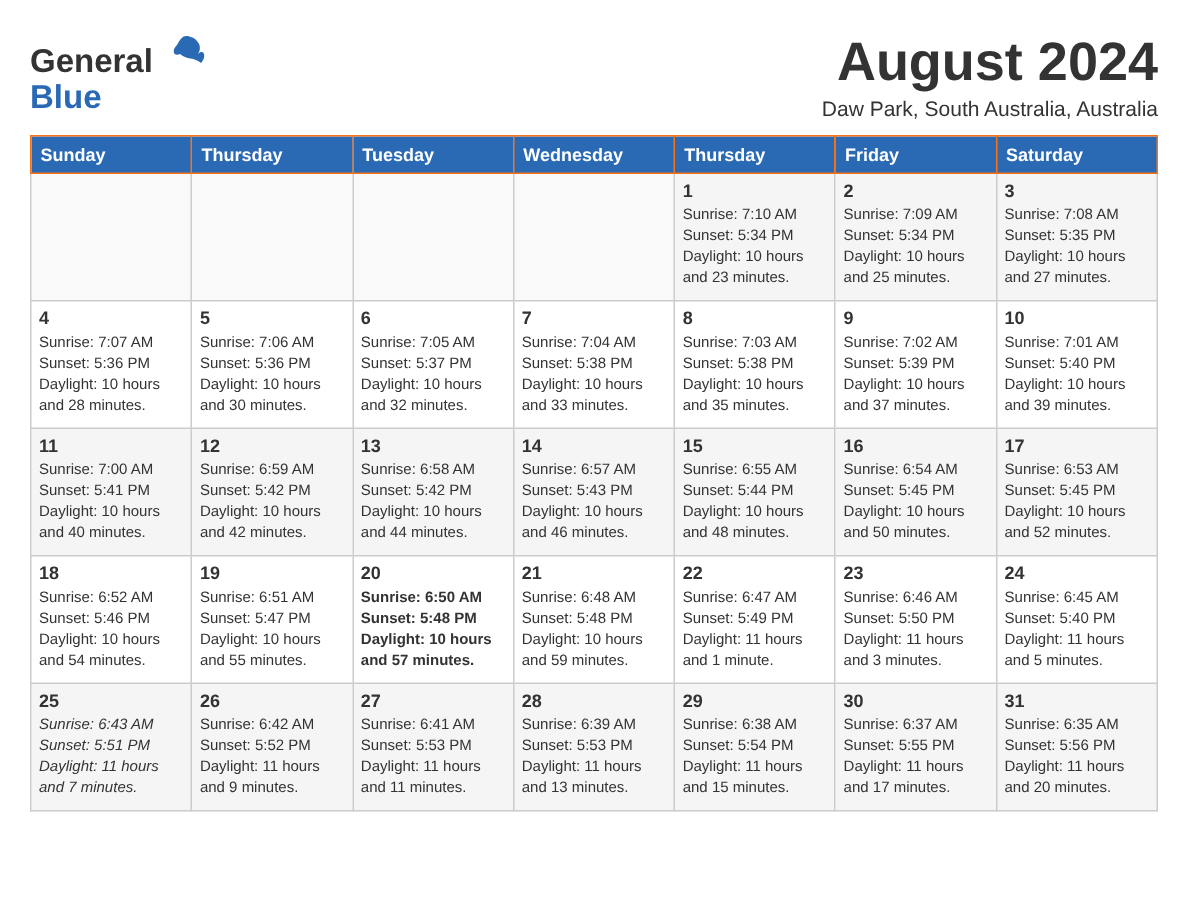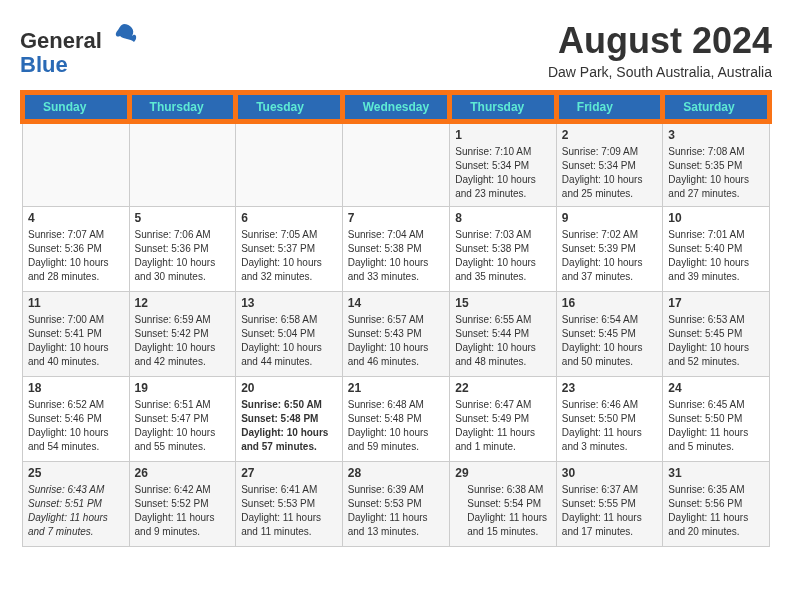--- a/index.html
+++ b/index.html
@@ -45,26 +45,26 @@
       color: #333;
       margin-top: 2px;
     }
     .calendar {
       width: 100%;
       border-collapse: collapse;
       border: 1px solid #ccc;
     }
     .calendar th {
       background-color: #2a6ab5;
-      color: #5eead4;
+      color: #ffffff;
       font-size: 12px;
       font-weight: bold;
       text-align: left;
-      padding: 5px 18px;
-      border: 5px solid #f97316;
+      padding: 5px 6px;
+      border: 1px solid #f97316;
     }
     .calendar td {
       vertical-align: top;
       padding: 4px 5px;
       border: 1px solid #ccc;
       font-size: 10.5px;
       color: #333;
       width: calc(100% / 7);
       height: 85px;
       background: #fff;
@@ -215,21 +215,21 @@
         <td>
           <span class="day-num">12</span>
           <div class="day-info" style="white-space: pre-line;">Sunrise: 6:59 AM
 Sunset: 5:42 PM
 Daylight: 10 hours
 and 42 minutes.</div>
         </td>
         <td>
           <span class="day-num">13</span>
           <div class="day-info" style="white-space: pre-line;">Sunrise: 6:58 AM
-Sunset: 5:04 PM
+Sunset: 5:42 PM
 Daylight: 10 hours
 and 44 minutes.</div>
         </td>
         <td>
           <span class="day-num">14</span>
           <div class="day-info" style="white-space: pre-line;">Sunrise: 6:57 AM
 Sunset: 5:43 PM
 Daylight: 10 hours
 and 46 minutes.</div>
         </td>
@@ -294,21 +294,21 @@
         <td>
           <span class="day-num">23</span>
           <div class="day-info" style="white-space: pre-line;">Sunrise: 6:46 AM
 Sunset: 5:50 PM
 Daylight: 11 hours
 and 3 minutes.</div>
         </td>
         <td>
           <span class="day-num">24</span>
           <div class="day-info" style="white-space: pre-line;">Sunrise: 6:45 AM
-Sunset: 5:50 PM
+Sunset: 5:40 PM
 Daylight: 11 hours
 and 5 minutes.</div>
         </td>
       </tr>
       <tr>
         <td>
           <span class="day-num">25</span>
           <div class="day-info" style="white-space: pre-line; font-style: italic;">Sunrise: 6:43 AM
 Sunset: 5:51 PM
 Daylight: 11 hours
@@ -330,21 +330,21 @@
         </td>
         <td>
           <span class="day-num">28</span>
           <div class="day-info" style="white-space: pre-line;">Sunrise: 6:39 AM
 Sunset: 5:53 PM
 Daylight: 11 hours
 and 13 minutes.</div>
         </td>
         <td>
           <span class="day-num">29</span>
-          <div class="day-info" style="white-space: pre-line; margin-left: 12px;">Sunrise: 6:38 AM
+          <div class="day-info" style="white-space: pre-line;">Sunrise: 6:38 AM
 Sunset: 5:54 PM
 Daylight: 11 hours
 and 15 minutes.</div>
         </td>
         <td>
           <span class="day-num">30</span>
           <div class="day-info" style="white-space: pre-line;">Sunrise: 6:37 AM
 Sunset: 5:55 PM
 Daylight: 11 hours
 and 17 minutes.</div>

